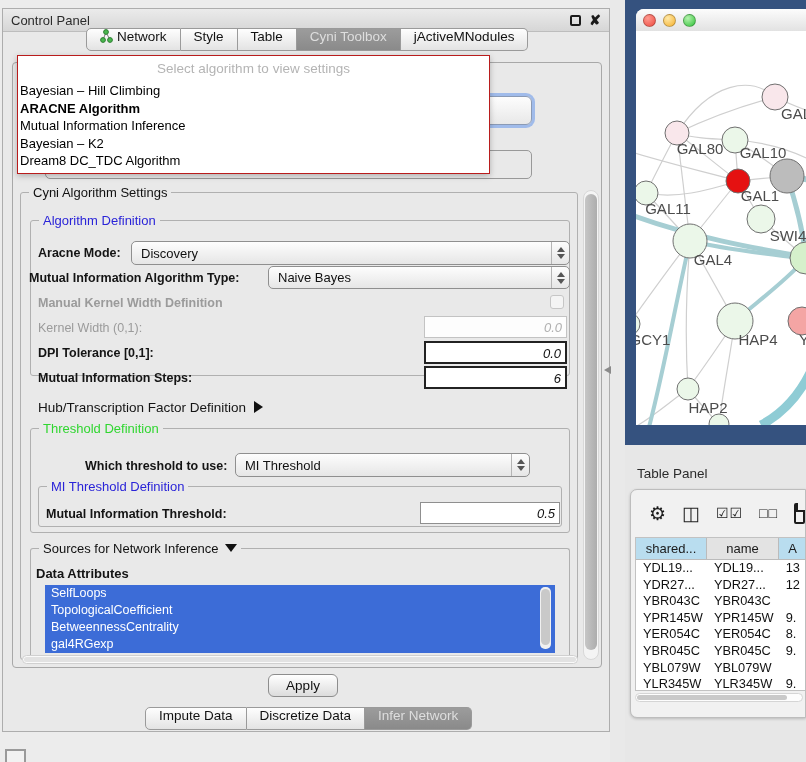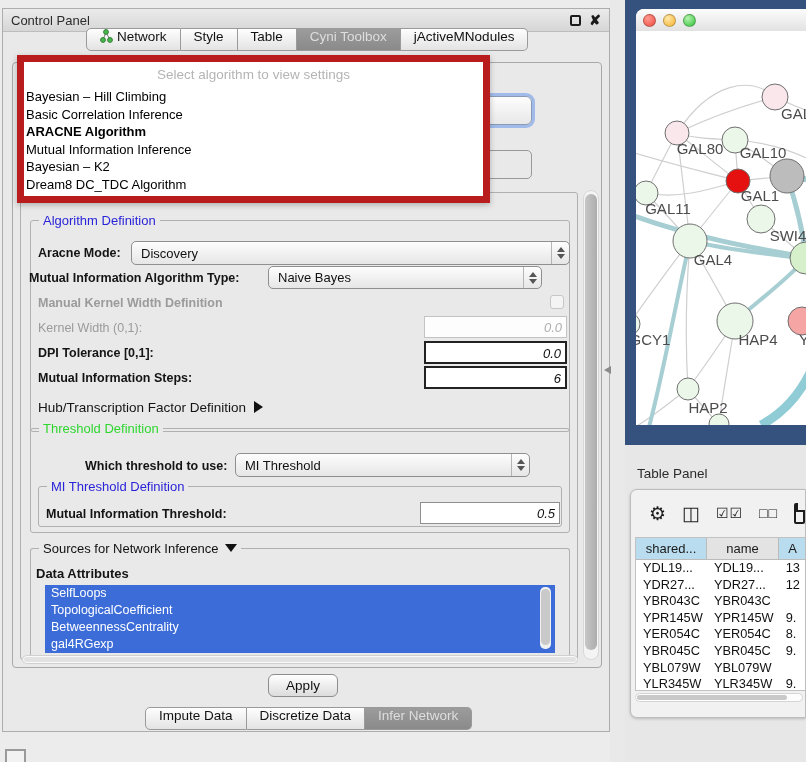--- a/index.html
+++ b/index.html
@@ -32,21 +32,21 @@
 
   
   #combo-fragment { left:470px; top:96px; width:62px; height:29px; border:1px solid #8a9ab5;
     border-radius:6px; background:linear-gradient(#fdfdfd,#e8e8e8);
     box-shadow:0 0 0 3px rgba(100,150,235,.55); z-index:2; }
   #field-fragment { left:45px; top:150px; width:487px; height:29px; border:1px solid #999;
     border-radius:5px; z-index:2; }
 
   
   #algo-dropdown { left:17px; top:55px; width:473px; background:#ffffff;
-    border:7px solid #b91c1c; box-shadow:0 2px 6px rgba(0,0,0,.25); z-index:5; padding:2px 0 3px 0; }
+    border:1px solid #b91c1c; box-shadow:0 2px 6px rgba(0,0,0,.25); z-index:5; padding:2px 0 3px 0; }
   .dd-prompt { text-align:center; color:#b4b4b4; font-size:13.5px; padding:3px 0 6px 0; }
   .dd-item { font-size:13px; color:#000; padding:1px 6px 1px 2px; line-height:15.5px; cursor:pointer; }
   .dd-item.selected { font-weight:bold; }
 
   
   .group { position:absolute; border:1px solid #b0b0b0; border-radius:3px; }
   .legend { position:absolute; top:-8px; left:8px; background:#e9e9e9; padding:0 4px;
     font-size:13px; color:#111; white-space:nowrap; }
   .legend.blue { color:#2a24d8; }
   .legend.greent { color:#30d630; }
@@ -180,45 +180,44 @@
   </div>
 
 <div class="abs" id="content-panel"></div>
 <div class="abs" id="combo-fragment"></div>
 <div class="abs" id="field-fragment"></div>
 
 <div class="abs" id="algo-dropdown">
   <div class="dd-prompt">Select algorithm to view settings</div>
   <div id="dd-items">
       <div class="dd-item">Bayesian – Hill Climbing</div>
-      <div class="dd-item">Basic Correlation Inference</div>
       <div class="dd-item selected">ARACNE Algorithm</div>
       <div class="dd-item">Mutual Information Inference</div>
       <div class="dd-item">Bayesian – K2</div>
       <div class="dd-item">Dream8 DC_TDC Algorithm</div>
     </div>
 </div>
 
 <div class="group" id="settings-group" style="left:20px; top:192px; width:558px; height:468px;">
   <span class="legend">Cyni Algorithm Settings</span>
 </div>
 
-<div class="group" style="left:30px; top:220px; width:540px; height:212px;">
+<div class="group" style="left:30px; top:220px; width:540px; height:156px;">
   <span class="legend blue">Algorithm Definition</span>
 </div>
 <span class="lbl" style="left:38px; top:246px;">Aracne Mode:</span>
 <div class="combo" style="left:131px; top:241px; width:439px; height:24px;">
   <span class="cval">Discovery</span>
   <span class="stepper">
       <i class="up"></i>
       <i class="dn"></i>
     </span>
 </div>
 <span class="lbl" style="left:29px; top:271px;">Mutual Information Algorithm Type:</span>
-<div class="combo" style="left:268px; top:266px; width:274px; height:23px;">
+<div class="combo" style="left:268px; top:266px; width:302px; height:23px;">
   <span class="cval">Naive Bayes</span>
   <span class="stepper">
       <i class="up"></i>
       <i class="dn"></i>
     </span>
 </div>
 <span class="lbl disabled" style="left:38px; top:296px;">Manual Kernel Width Definition</span>
 <span class="checkbox" style="left:550px; top:295px;"></span>
 <span class="lbl disabled" style="left:38px; top:321px; font-weight:normal;">Kernel Width (0,1):</span>
 <div class="field disabled" style="left:424px; top:316px; width:143px; height:22px;">0.0</div>

